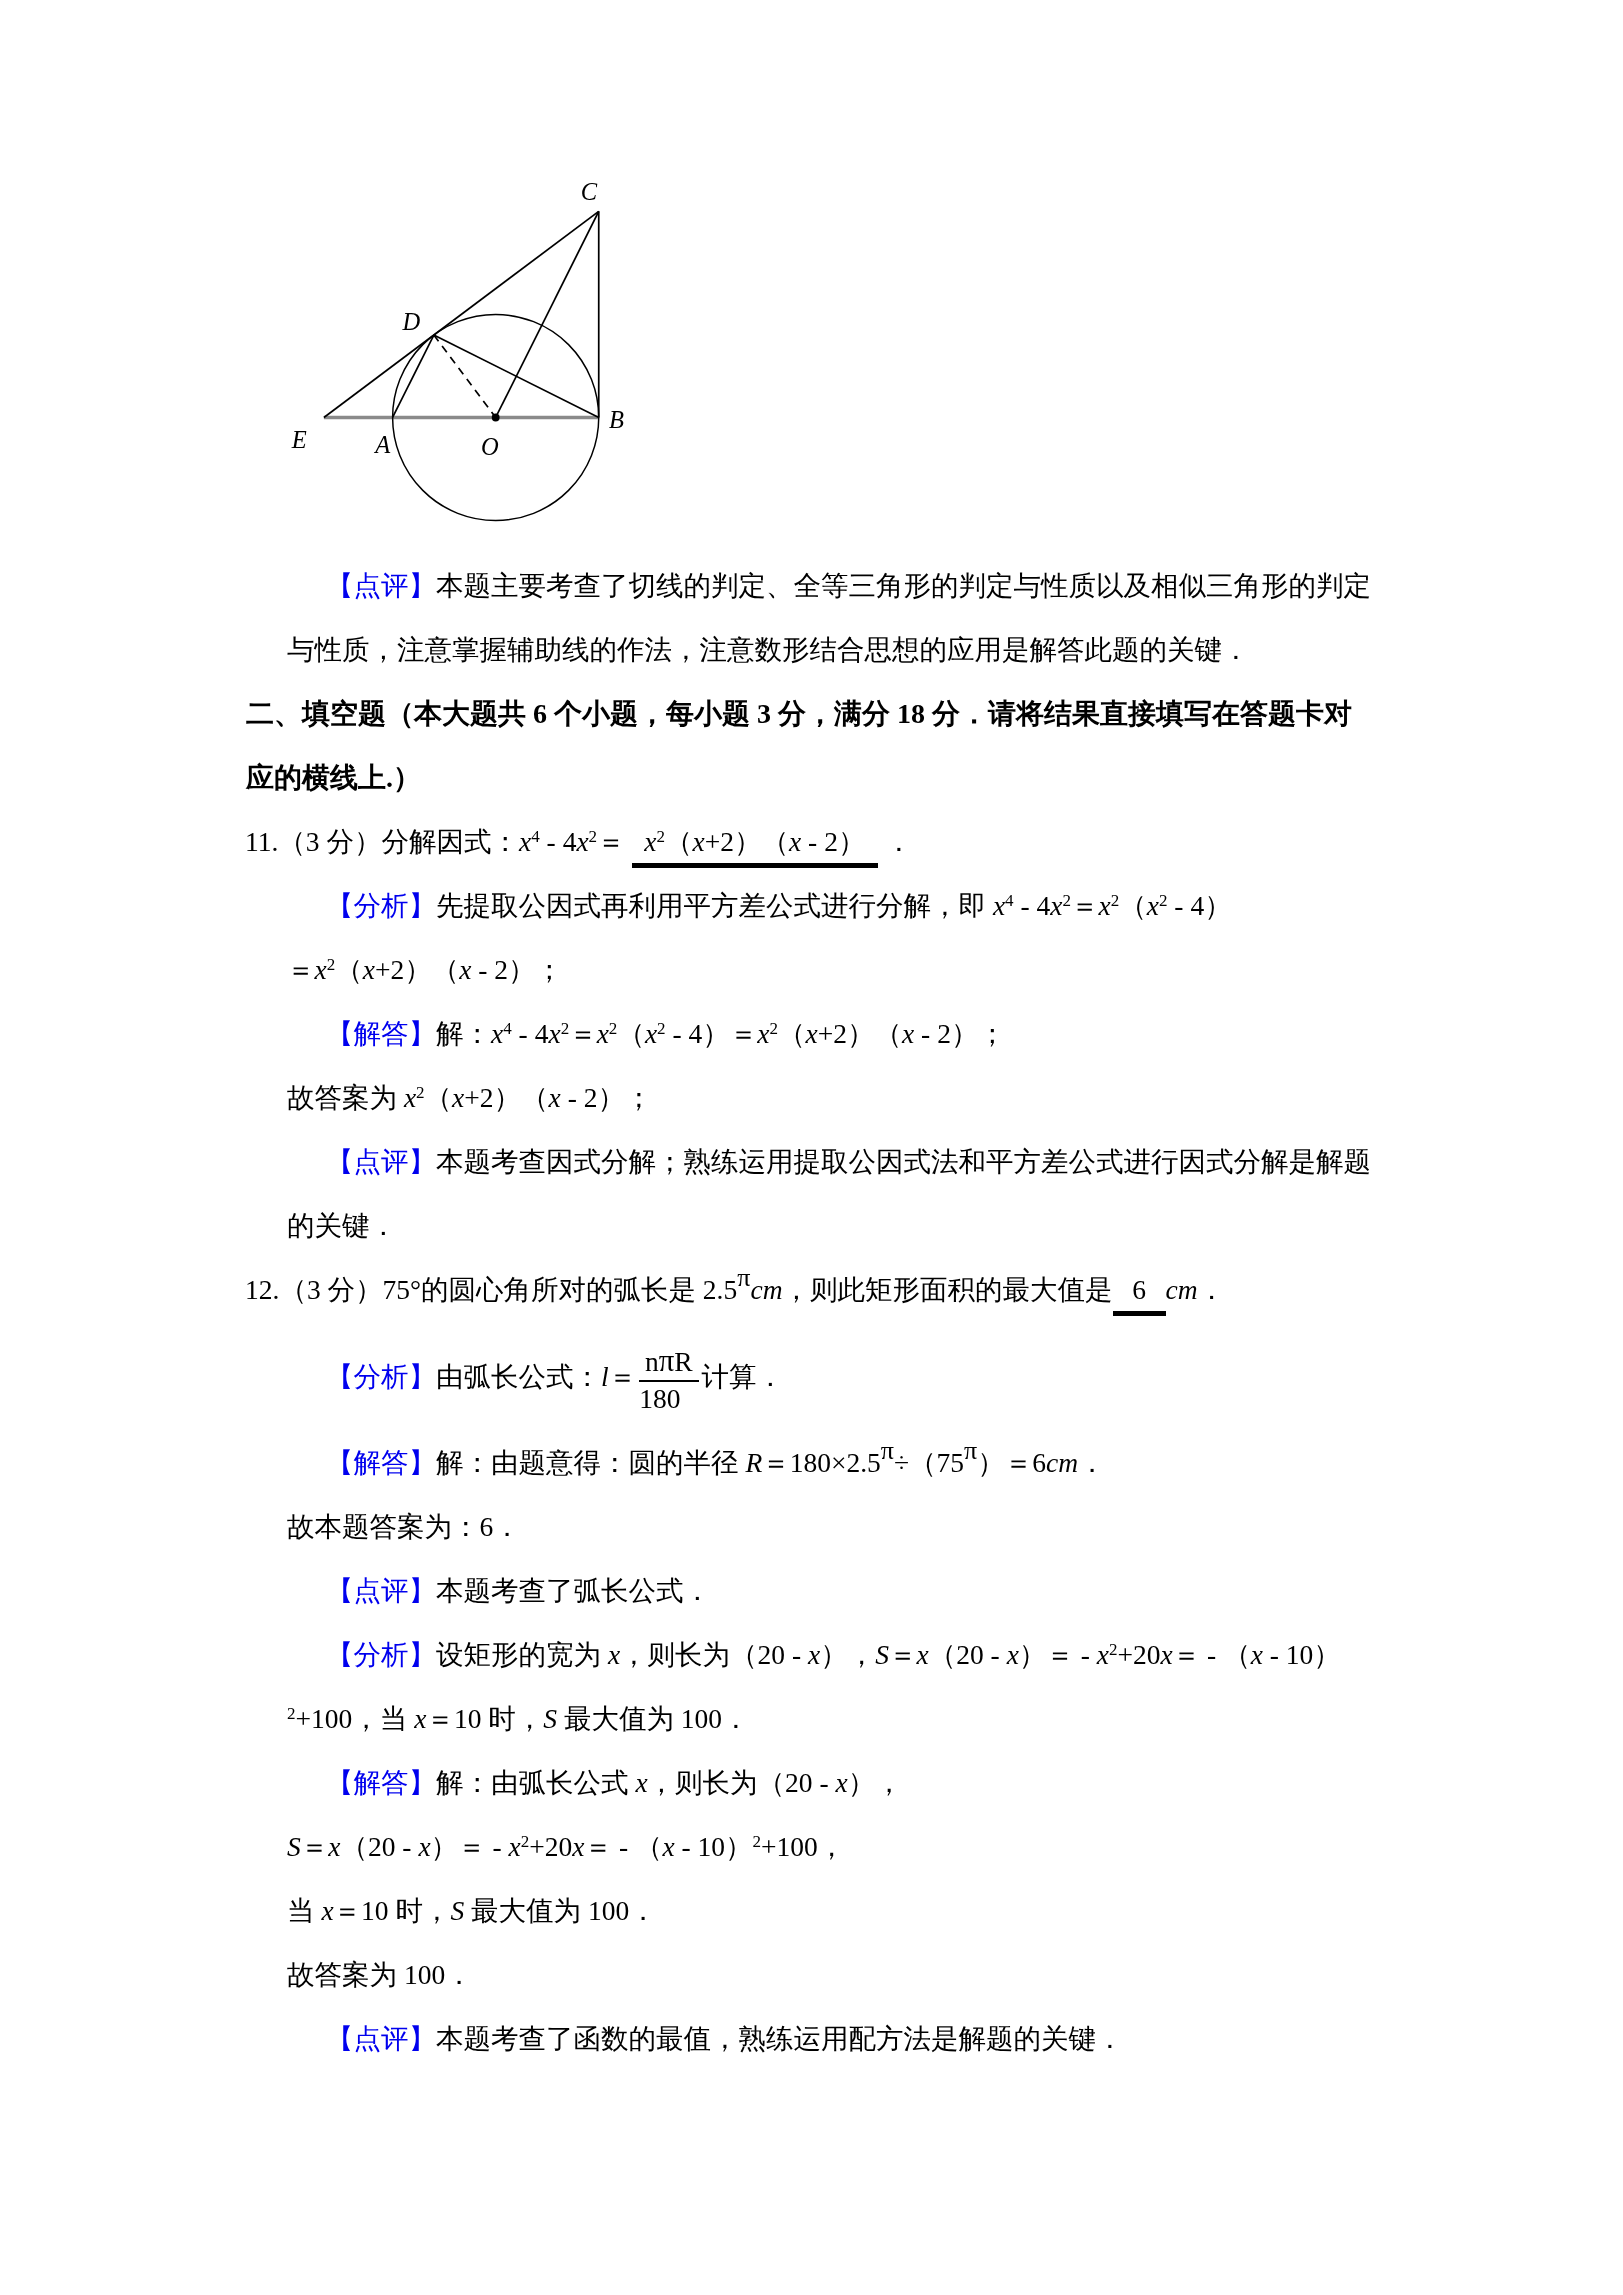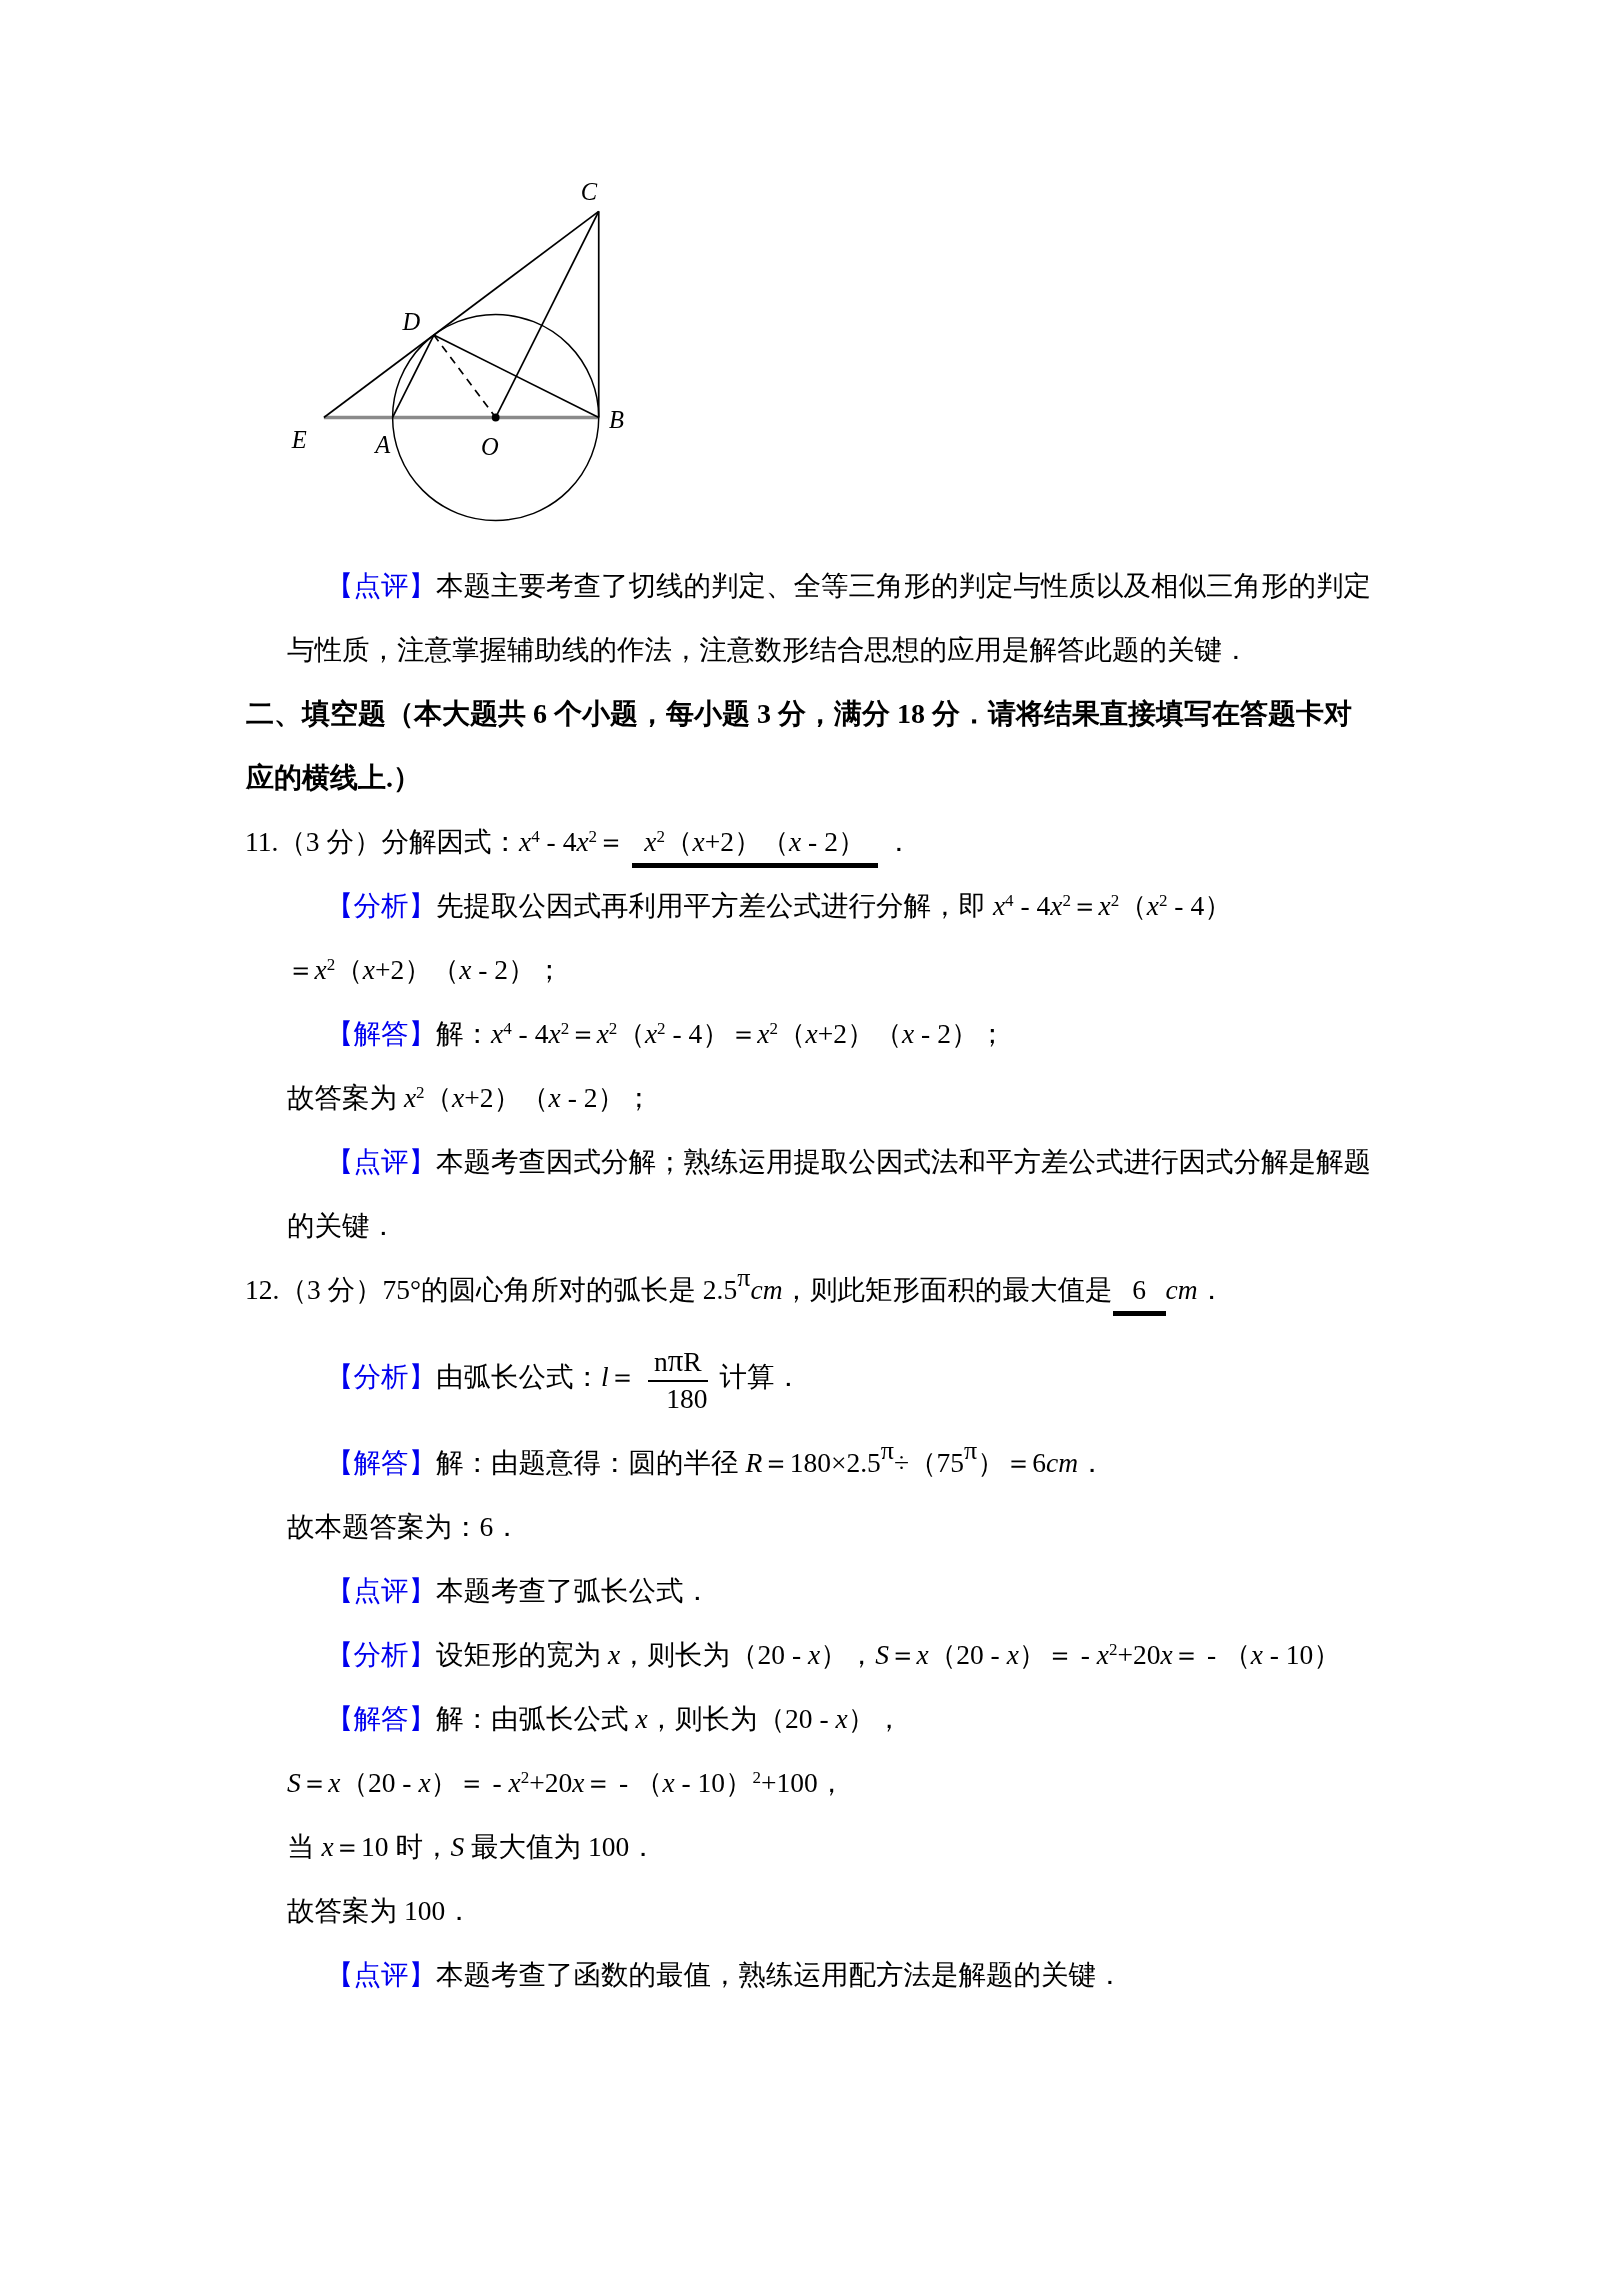--- a/index.html
+++ b/index.html
@@ -47,23 +47,23 @@
   }
   .pib{font-size:1.12em;}
   .tag{color:#0000EE;margin-left:39px;}
   .ans{
     border-bottom:5.4px solid #000;
     padding:0 12.8px 5.9px 12.8px;
   }
   .frac{
     display:inline-block;
     vertical-align:middle;
-    text-align:right;
+    text-align:left;
     line-height:1.08;
-    margin:0 12px;
+    margin:0 3px;
   }
   .frac .num{display:block;border-bottom:2.9px solid #000;padding:0 5.9px 2px 5.9px;}
   .frac .den{display:block;padding-top:2px;}
 </style>
 </head>
 <body>
 
 <div class="page">
 
   <svg id="figure" width="373" height="373" viewBox="0 0 760 760">
@@ -105,20 +105,21 @@
       <div class="line block"><span class="tag">【解答】</span><span>解：</span><span class="it">x</span><span class="sup">4</span><span> - 4</span><span class="it">x</span><span class="sup">2</span><span>＝</span><span class="it">x</span><span class="sup">2</span><span>（</span><span class="it">x</span><span class="sup">2</span><span> - 4）＝</span><span class="it">x</span><span class="sup">2</span><span>（</span><span class="it">x</span><span>+2）（</span><span class="it">x</span><span> - 2）；</span></div>
       <div class="line indent"><span>故答案为 </span><span class="it">x</span><span class="sup">2</span><span>（</span><span class="it">x</span><span>+2）（</span><span class="it">x</span><span> - 2）；</span></div>
       <div class="line block"><span class="tag">【点评】</span><span>本题考查因式分解；熟练运用提取公因式法和平方差公式进行因式分解是解题</span></div>
       <div class="line indent"><span>的关键．</span></div>
       <div class="line problem"><span>12.（3 分）75°的圆心角所对的弧长是 2.5</span><span class="pisup">π</span><span class="it">cm</span><span>，则此矩形面积的最大值是</span><span class="ans"><span>&nbsp;6&nbsp;</span></span><span class="it">cm</span><span>．</span></div>
       <div class="line block tall"><span class="tag">【分析】</span><span>由弧长公式：</span><span class="it">l</span><span>＝</span><span class="frac"><span class="num"><span>n</span><span class="pib">π</span><span>R</span></span><span class="den"><span>180</span></span></span><span>计算．</span></div>
       <div class="line block"><span class="tag">【解答】</span><span>解：由题意得：圆的半径 </span><span class="it">R</span><span>＝180×2.5</span><span class="pisup">π</span><span>÷（75</span><span class="pisup">π</span><span>）＝6</span><span class="it">cm</span><span>．</span></div>
       <div class="line indent"><span>故本题答案为：6．</span></div>
       <div class="line block"><span class="tag">【点评】</span><span>本题考查了弧长公式．</span></div>
       <div class="line block"><span class="tag">【分析】</span><span>设矩形的宽为 </span><span class="it">x</span><span>，则长为（20 - </span><span class="it">x</span><span>），</span><span class="it">S</span><span>＝</span><span class="it">x</span><span>（20 - </span><span class="it">x</span><span>）＝ - </span><span class="it">x</span><span class="sup">2</span><span>+20</span><span class="it">x</span><span>＝ - （</span><span class="it">x</span><span> - 10）</span></div>
+      <div class="line indent"><span class="sup">2</span><span>+100，当 </span><span class="it">x</span><span>＝10 时，</span><span class="it">S</span><span> 最大值为 100．</span></div>
       <div class="line block"><span class="tag">【解答】</span><span>解：由弧长公式 </span><span class="it">x</span><span>，则长为（20 - </span><span class="it">x</span><span>），</span></div>
       <div class="line indent"><span class="it">S</span><span>＝</span><span class="it">x</span><span>（20 - </span><span class="it">x</span><span>）＝ - </span><span class="it">x</span><span class="sup">2</span><span>+20</span><span class="it">x</span><span>＝ - （</span><span class="it">x</span><span> - 10）</span><span class="sup">2</span><span>+100，</span></div>
       <div class="line indent"><span>当 </span><span class="it">x</span><span>＝10 时，</span><span class="it">S</span><span> 最大值为 100．</span></div>
       <div class="line indent"><span>故答案为 100．</span></div>
       <div class="line block"><span class="tag">【点评】</span><span>本题考查了函数的最值，熟练运用配方法是解题的关键．</span></div>
     </div>
 
 </div>
 
 

